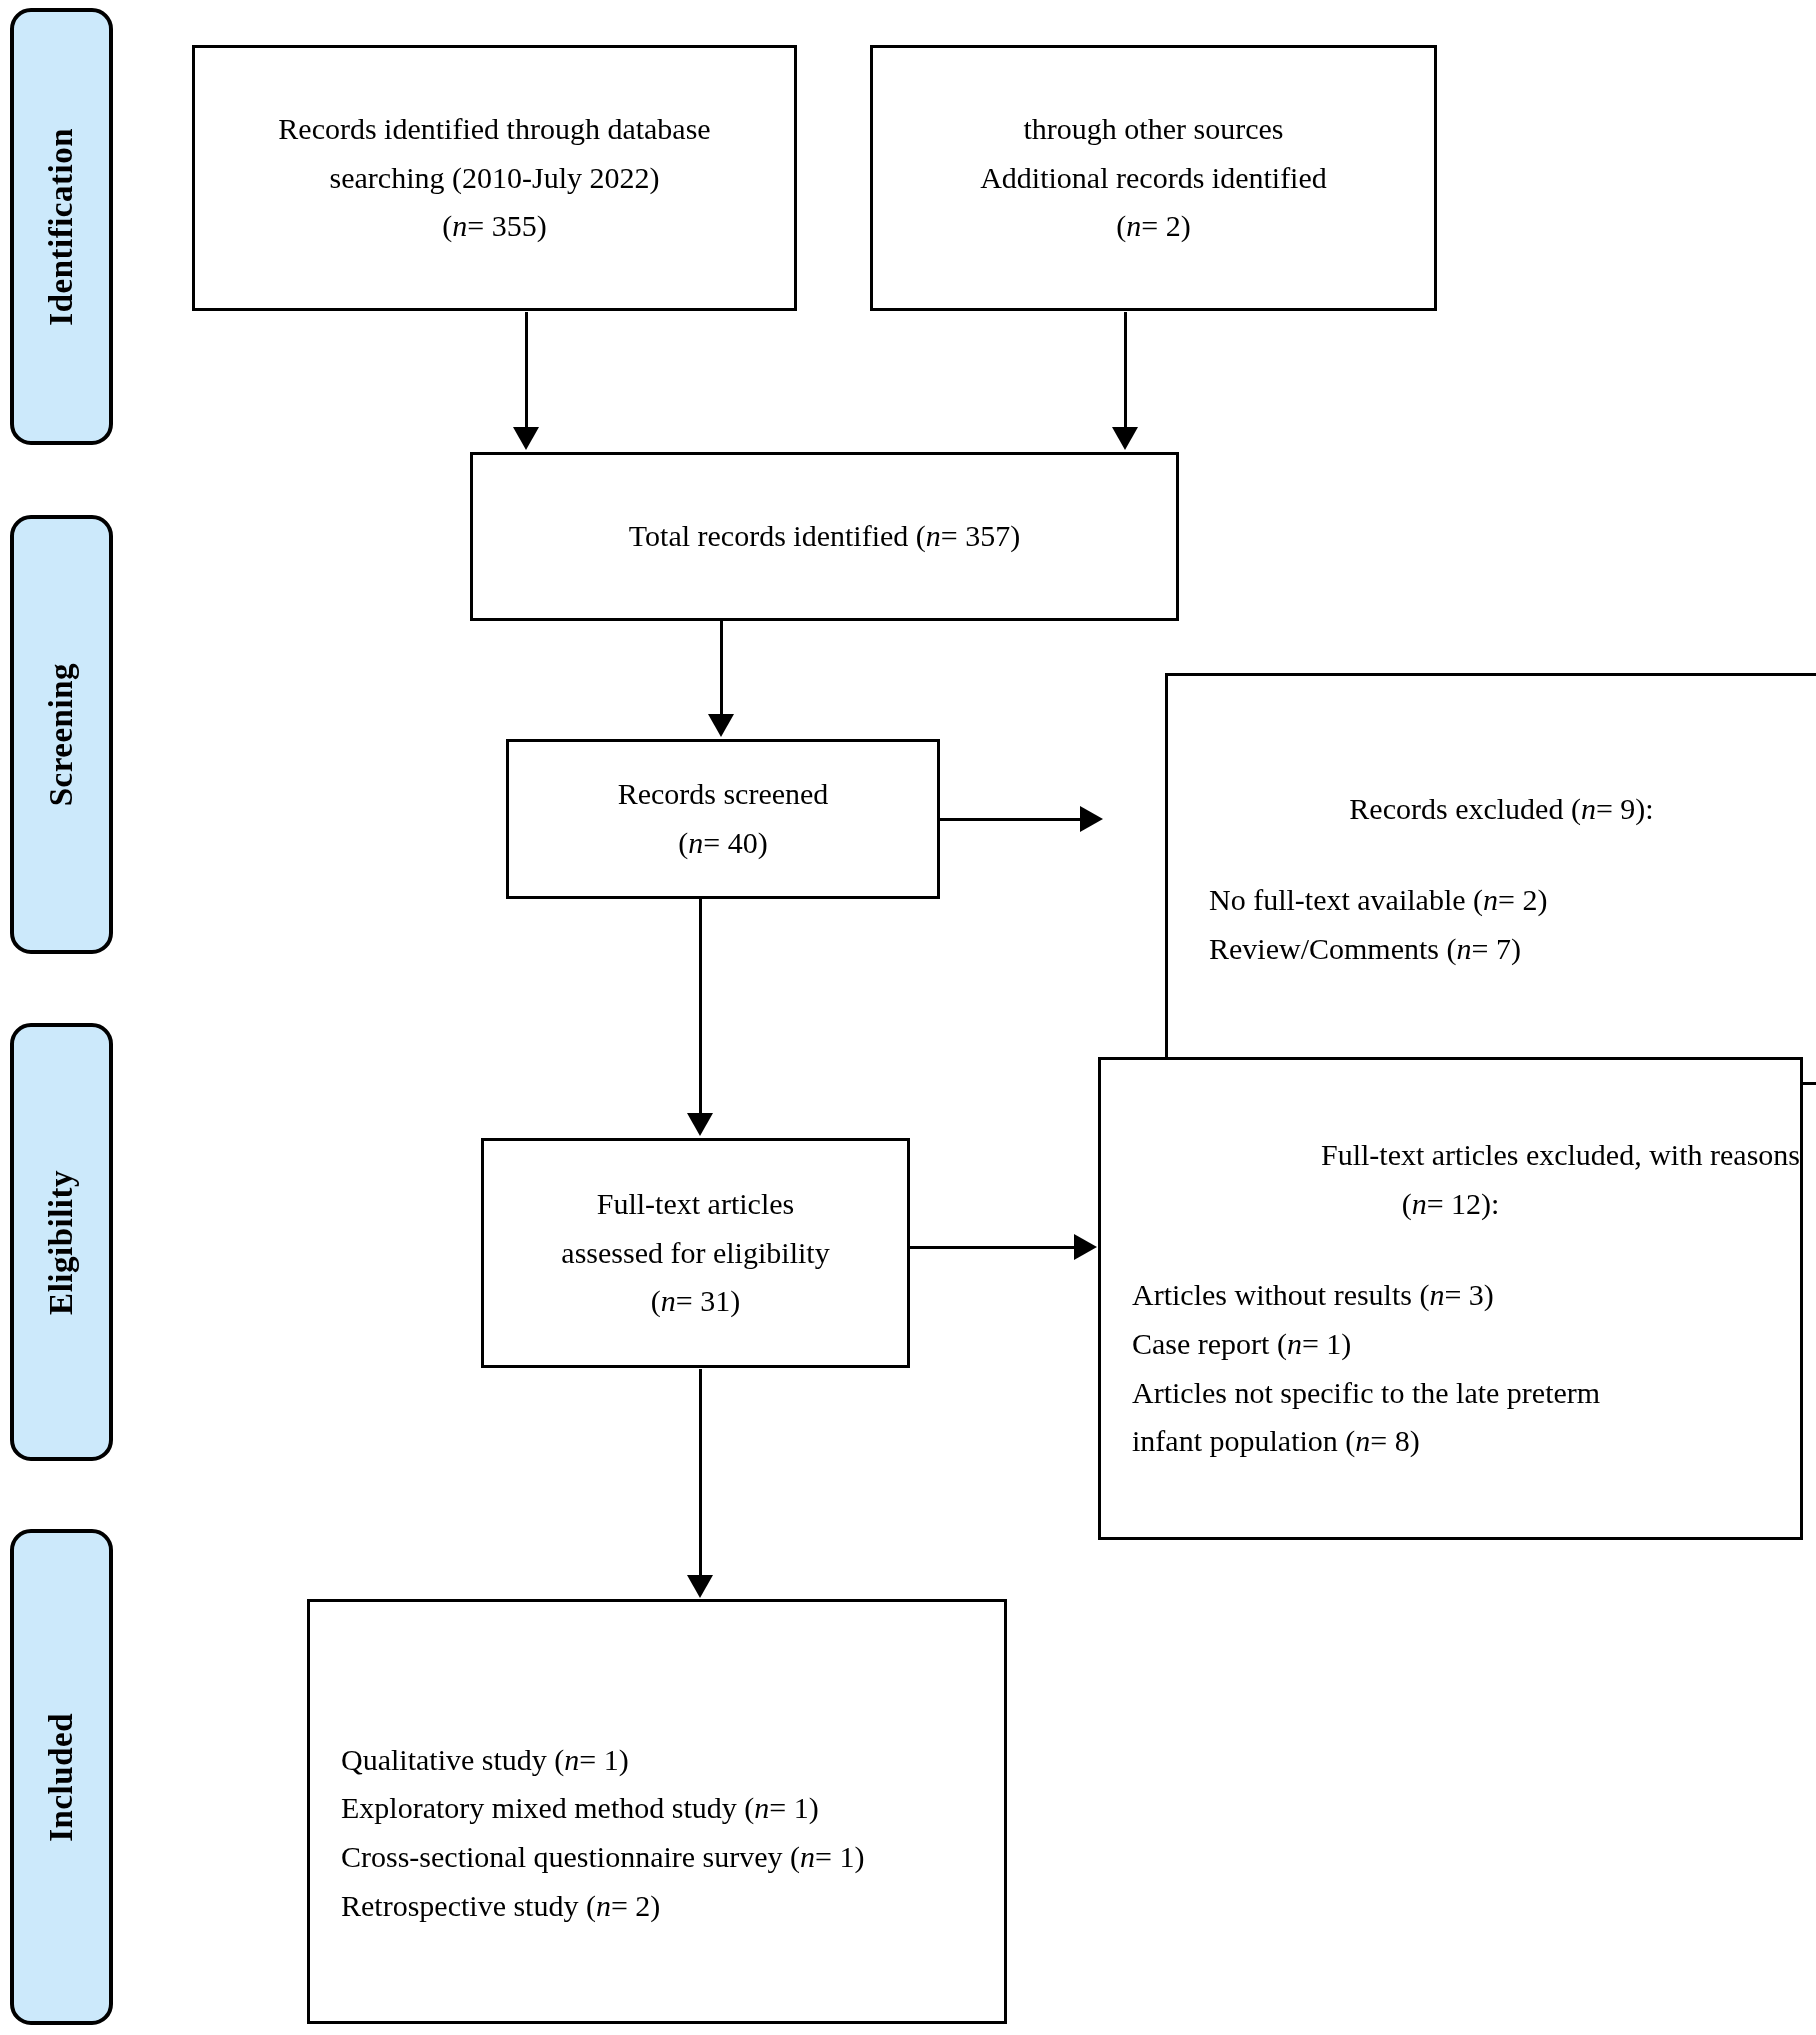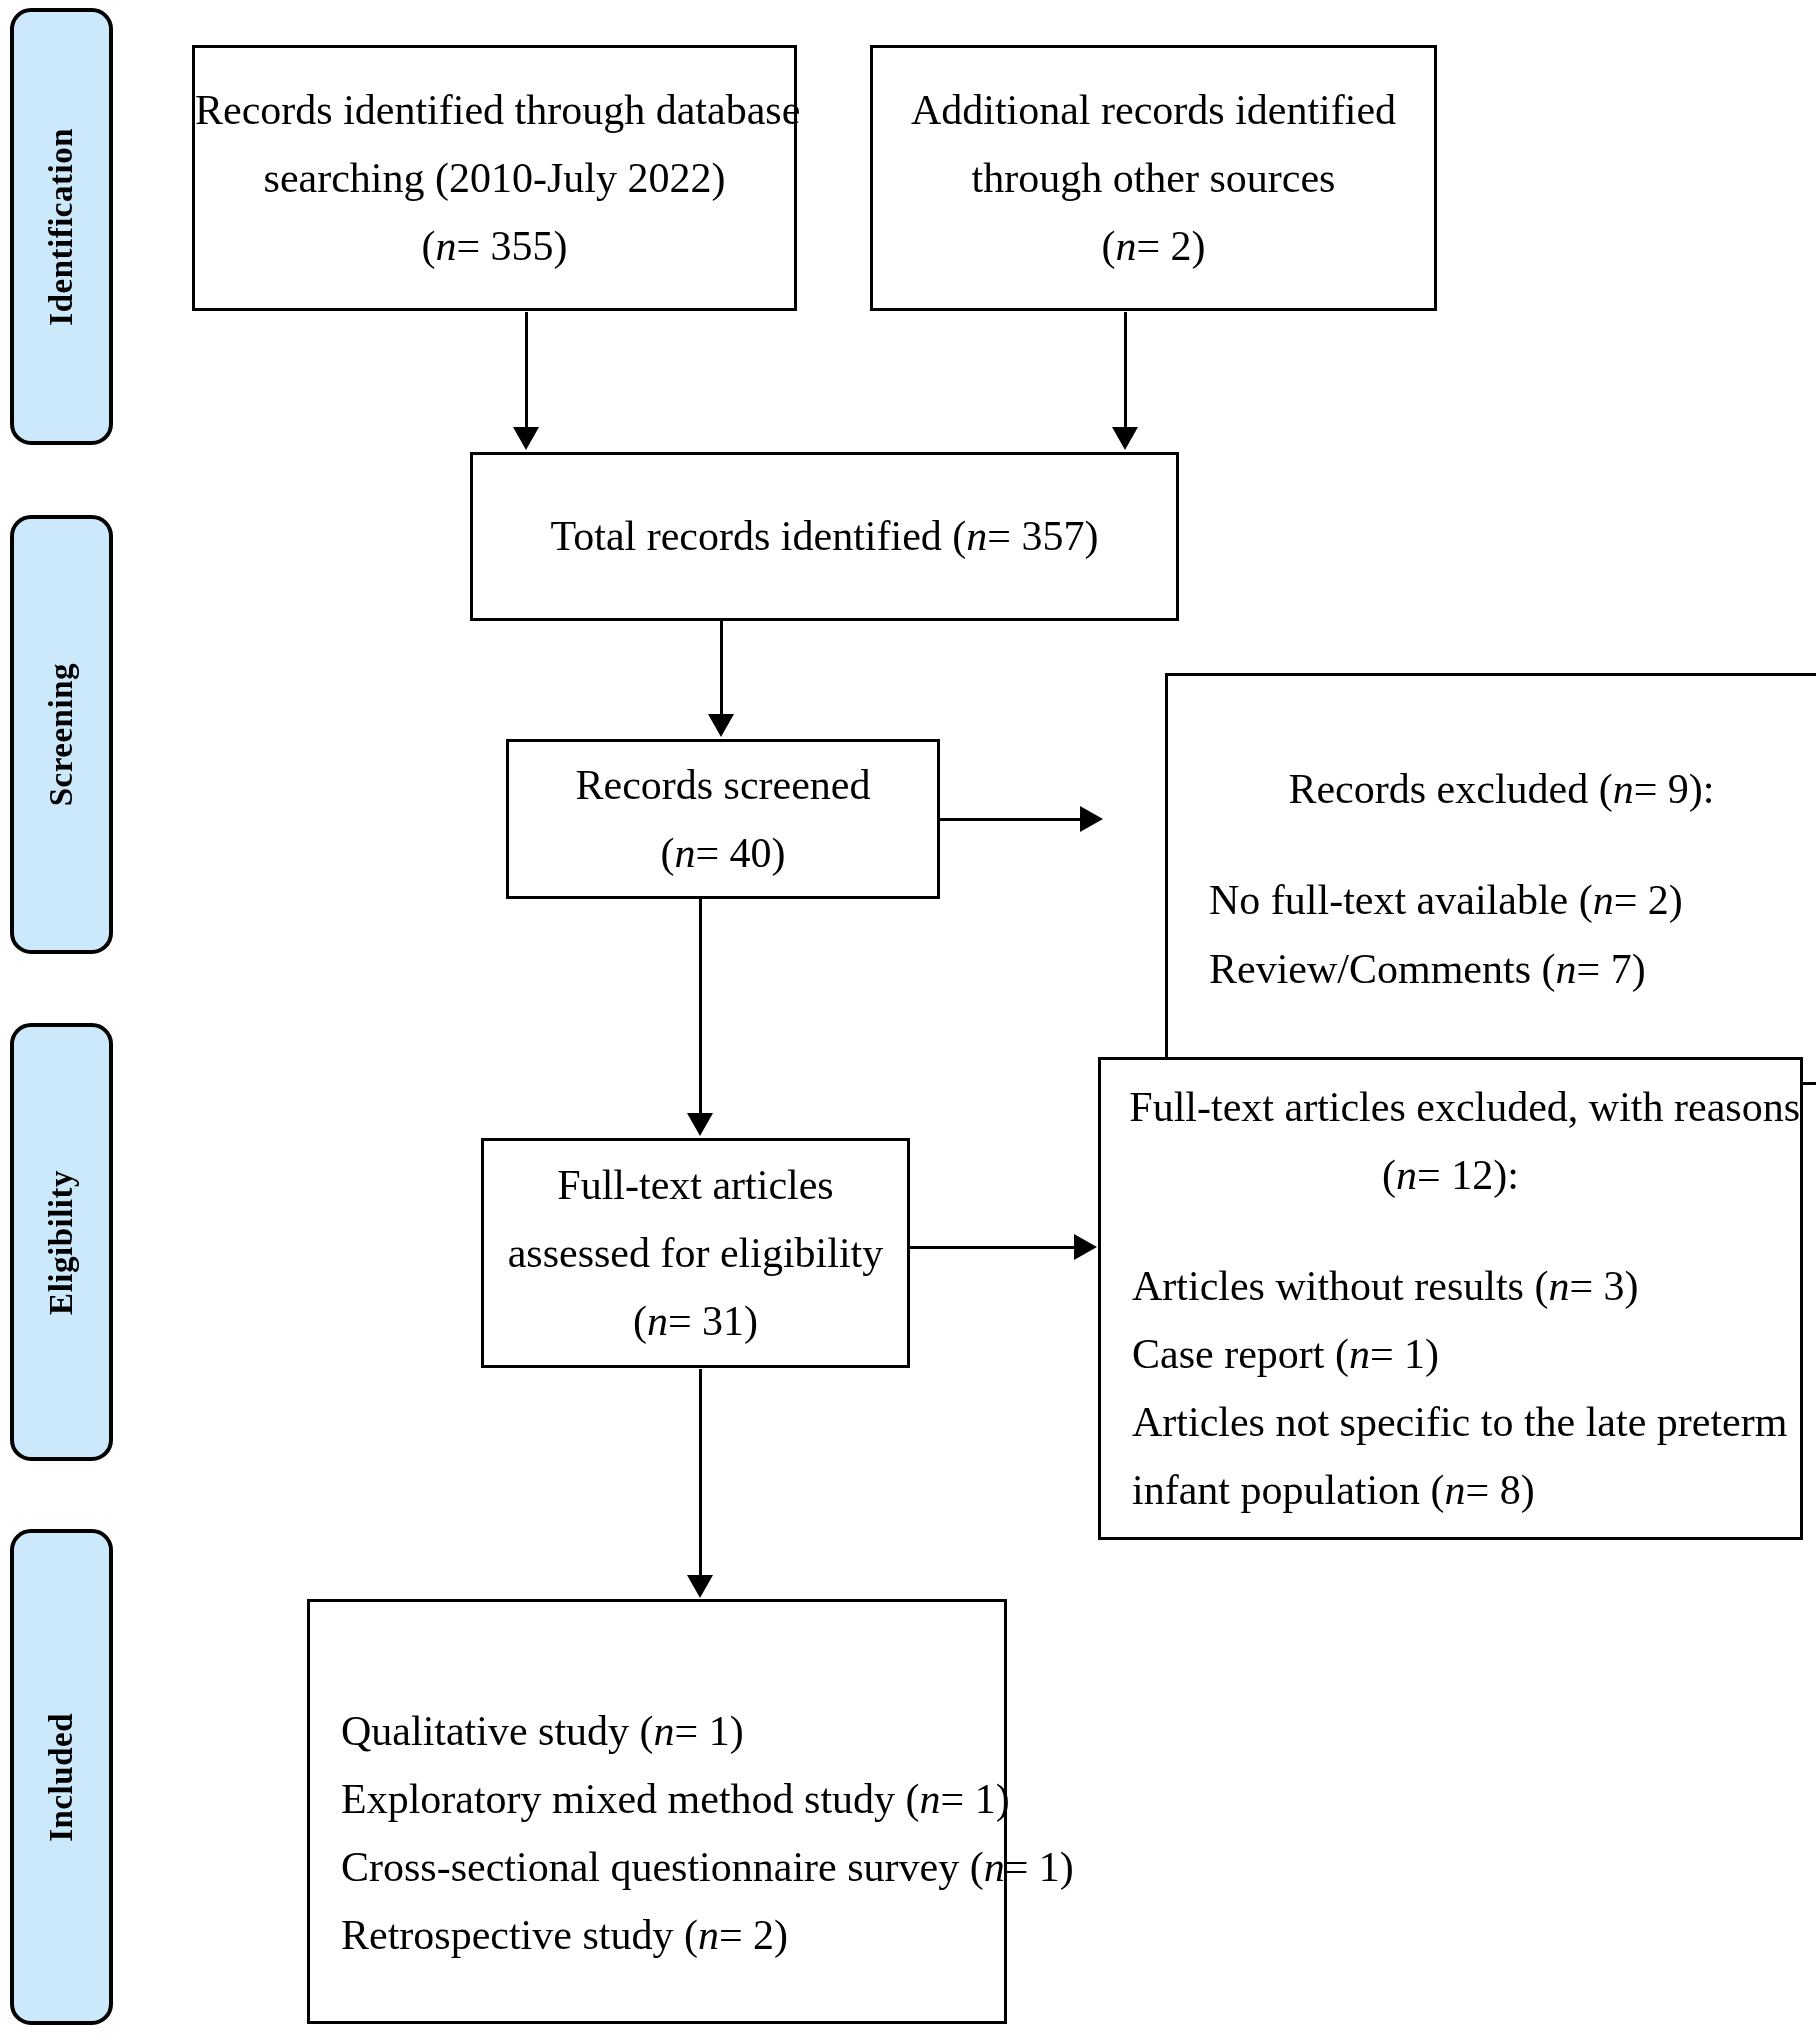--- a/index.html
+++ b/index.html
@@ -46,21 +46,21 @@
     position: absolute;
     background: #ffffff;
     border: 3.6px solid #000000;
     box-sizing: border-box;
     display: flex;
     flex-direction: column;
     justify-content: center;
   }
   .flow-box .line {
     font-family: "Liberation Serif", "DejaVu Serif", serif;
-    font-size: 42px;
+    font-size: 30px;
     line-height: 1.62;
     color: #000000;
     white-space: nowrap;
   }
   .center .line { text-align: center; }
   .left .line  { text-align: left; }
   .pad-l { padding-left: 41px; }
   .pad-l2 { padding-left: 31px; }
   .gap-before-lg { margin-top: 43px; }
   em.n { font-style: italic; }
@@ -114,22 +114,22 @@
     <span class="stage-label">Included</span>
   </div>
 
   <div class="flow-box center" style="left:192px; top:45px; width:605px; height:266px;">
     <div class="line">Records identified through database</div>
     <div class="line">searching (2010-July 2022)</div>
     <div class="line"><span>(</span><em class="n">n</em><span>= 355)</span></div>
   </div>
 
   <div class="flow-box center" style="left:870px; top:45px; width:567px; height:266px;">
+    <div class="line">through other sources</div>
     <div class="line">Additional records identified</div>
-    <div class="line">through other sources</div>
     <div class="line"><span>(</span><em class="n">n</em><span>= 2)</span></div>
   </div>
 
   <div class="vline" style="left:525px; top:312px; height:117px;"></div>
   <div class="arrow-down" style="left:513px; top:427px;"></div>
 
   <div class="vline" style="left:1124px; top:312px; height:117px;"></div>
   <div class="arrow-down" style="left:1112px; top:427px;"></div>
 
   <div class="flow-box center" style="left:470px; top:452px; width:709px; height:169px;">

